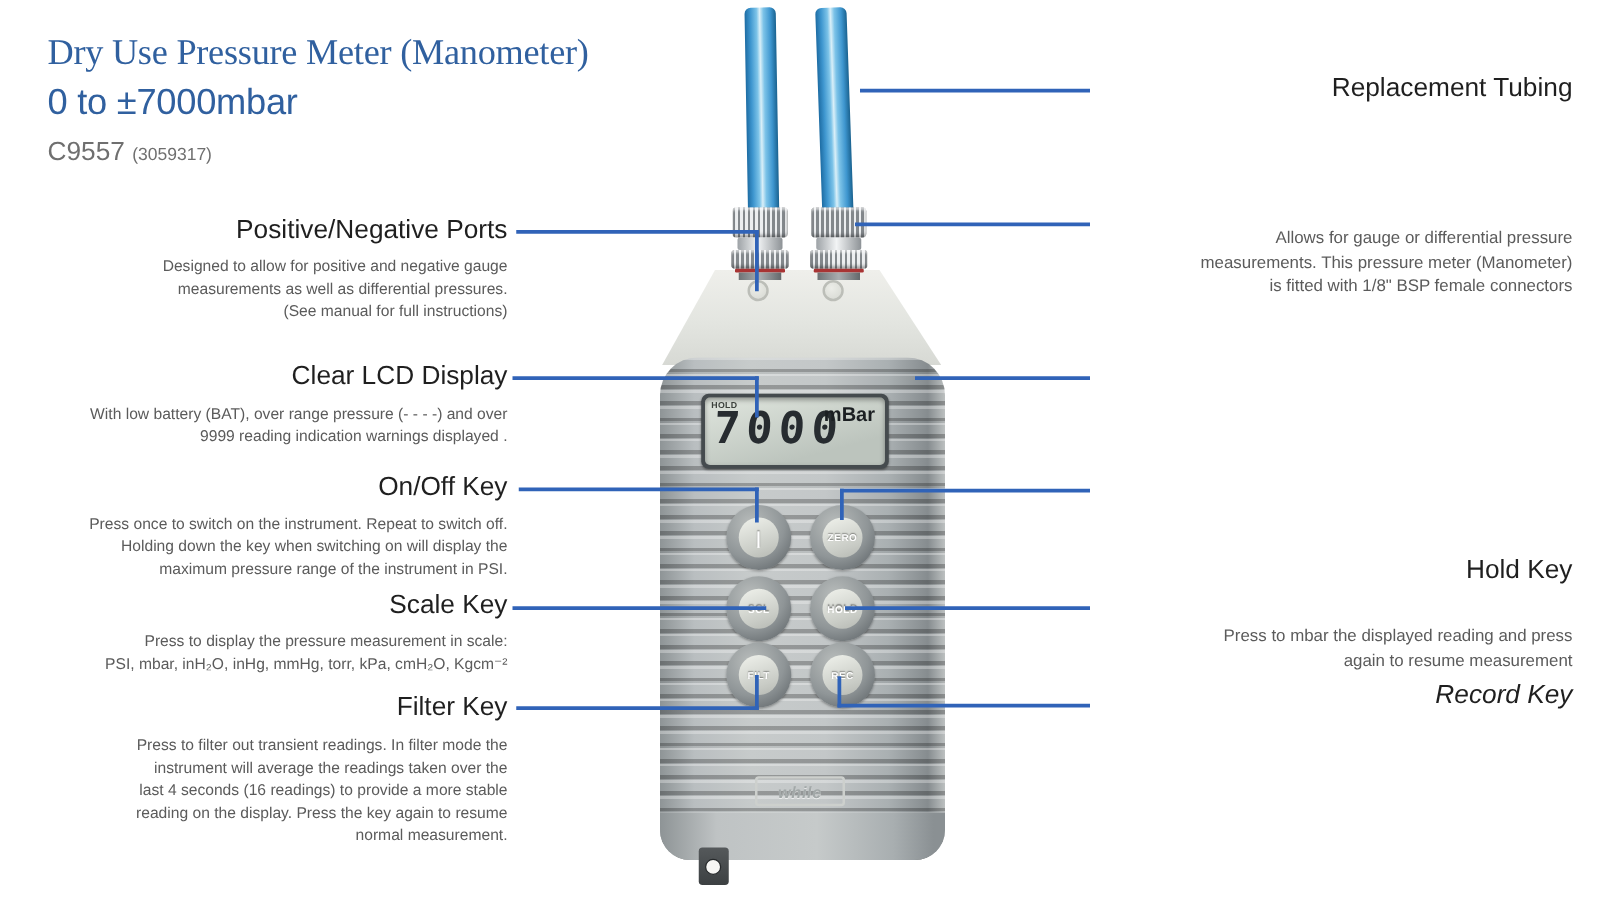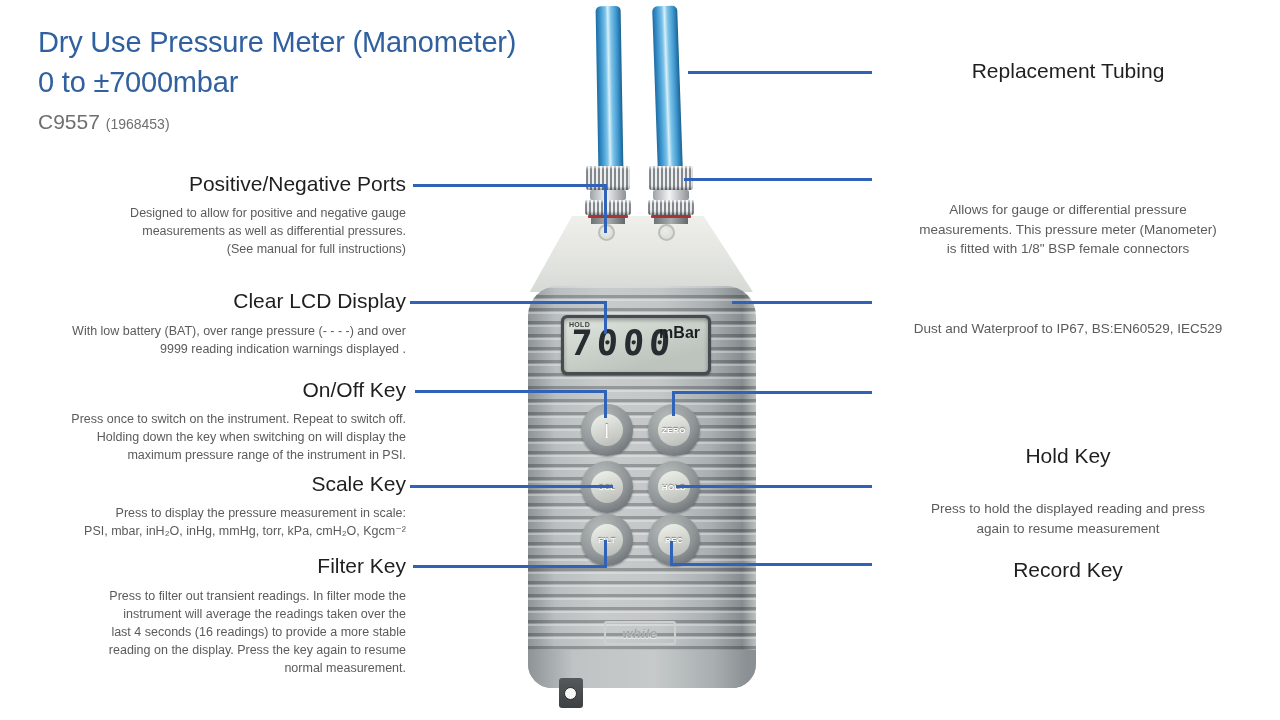--- a/index.html
+++ b/index.html
@@ -8,21 +8,21 @@
 
   
   .title-line{position:absolute;left:38px;color:#30609f;font-size:29px;font-weight:500;letter-spacing:-0.2px;}
   .model-line{position:absolute;left:38px;top:110px;color:#6f6f6f;font-size:21px;}
   .model-code{font-size:14px;color:#6f6f6f;}
 
   
   .co-title{position:absolute;color:#1f1f1f;font-size:21px;font-weight:500;white-space:nowrap;z-index:20;}
   .co-desc{position:absolute;color:#5b5b5b;font-size:12.5px;line-height:18px;white-space:pre-line;z-index:20;}
   .left-col{right:874px;text-align:right;width:420px;}
-  .right-col{left:878px;text-align:center;width:380px;}
+  .right-col{left:878px;text-align:right;width:380px;}
   .co-desc.right-col{font-size:13.5px;line-height:19.5px;}
 
   
   .ln{position:absolute;background:#3063b8;z-index:30;}
   .lnh{height:3px;} .lnv{width:3px;}
 
   
   .tube{position:absolute;top:6px;width:25px;height:166px;border-radius:5px;
         background:linear-gradient(90deg,#1d6ca3 0%,#3e96cf 18%,#7cc3e8 38%,#d9eff8 48%,#7cc3e8 60%,#3e96cf 82%,#1a628f 100%);
         z-index:5;}
@@ -71,23 +71,23 @@
         background:linear-gradient(180deg,#55595b,#3c4042);z-index:9;}
   .lug-hole{position:absolute;left:5px;top:9px;width:13px;height:13px;border-radius:50%;
         background:#f6f6f4;border:1px solid #26292b;box-sizing:border-box;}
 </style>
 </head>
 <body>
 
 <div class="page">
 
   <div>
-    <div class="title-line" style="top:26px;">Dry Use Pressure Meter (Manometer)</div>
+    <div class="title-line" style="top:26px;font-family:Liberation Serif, serif;">Dry Use Pressure Meter (Manometer)</div>
     <div class="title-line" style="top:66px;">0 to ±7000mbar</div>
-    <div class="model-line"><span>C9557</span> <span class="model-code">(1968453)</span></div>
+    <div class="model-line"><span>C9557</span> <span class="model-code">(3059317)</span></div>
   </div>
 
   <div>
 
     <div class="tube" style="left:597px;transform:rotate(-1deg);"></div>
     <div class="tube" style="left:655px;transform:rotate(-2deg);"></div>
 
     <div>
       <div class="knurl" style="left:586px;top:166px;width:44px;height:24px;"></div>
       <div class="collar" style="left:590px;top:190px;width:36px;height:10px;"></div>
@@ -183,26 +183,25 @@
 
   <div class="co-title left-col" style="top:554px;">Filter Key</div>
   <div class="co-desc  left-col" style="top:587px;">Press to filter out transient readings. In filter mode the
 instrument will average the readings taken over the
 last 4 seconds (16 readings) to provide a more stable
 reading on the display. Press the key again to resume
 normal measurement.</div>
 
   <div class="co-title right-col" style="top:59px;">Replacement Tubing</div>
 
-  <div class="co-desc  right-col" style="top:200px;">Allows for gauge or differential pressure
+  <div class="co-desc  right-col" style="top:180px;">Allows for gauge or differential pressure
 measurements. This pressure meter (Manometer)
 is fitted with 1/8" BSP female connectors</div>
 
-  <div class="co-desc  right-col" style="top:319px;">Dust and Waterproof to IP67, BS:EN60529, IEC529</div>
 
 
   <div class="co-title right-col" style="top:444px;">Hold Key</div>
-  <div class="co-desc  right-col" style="top:499px;">Press to hold the displayed reading and press
+  <div class="co-desc  right-col" style="top:499px;">Press to mbar the displayed reading and press
 again to resume measurement</div>
 
-  <div class="co-title right-col" style="top:558px;">Record Key</div>
+  <div class="co-title right-col" style="top:544px;font-style:italic;">Record Key</div>
 
 </div>
 
 </body></html>

